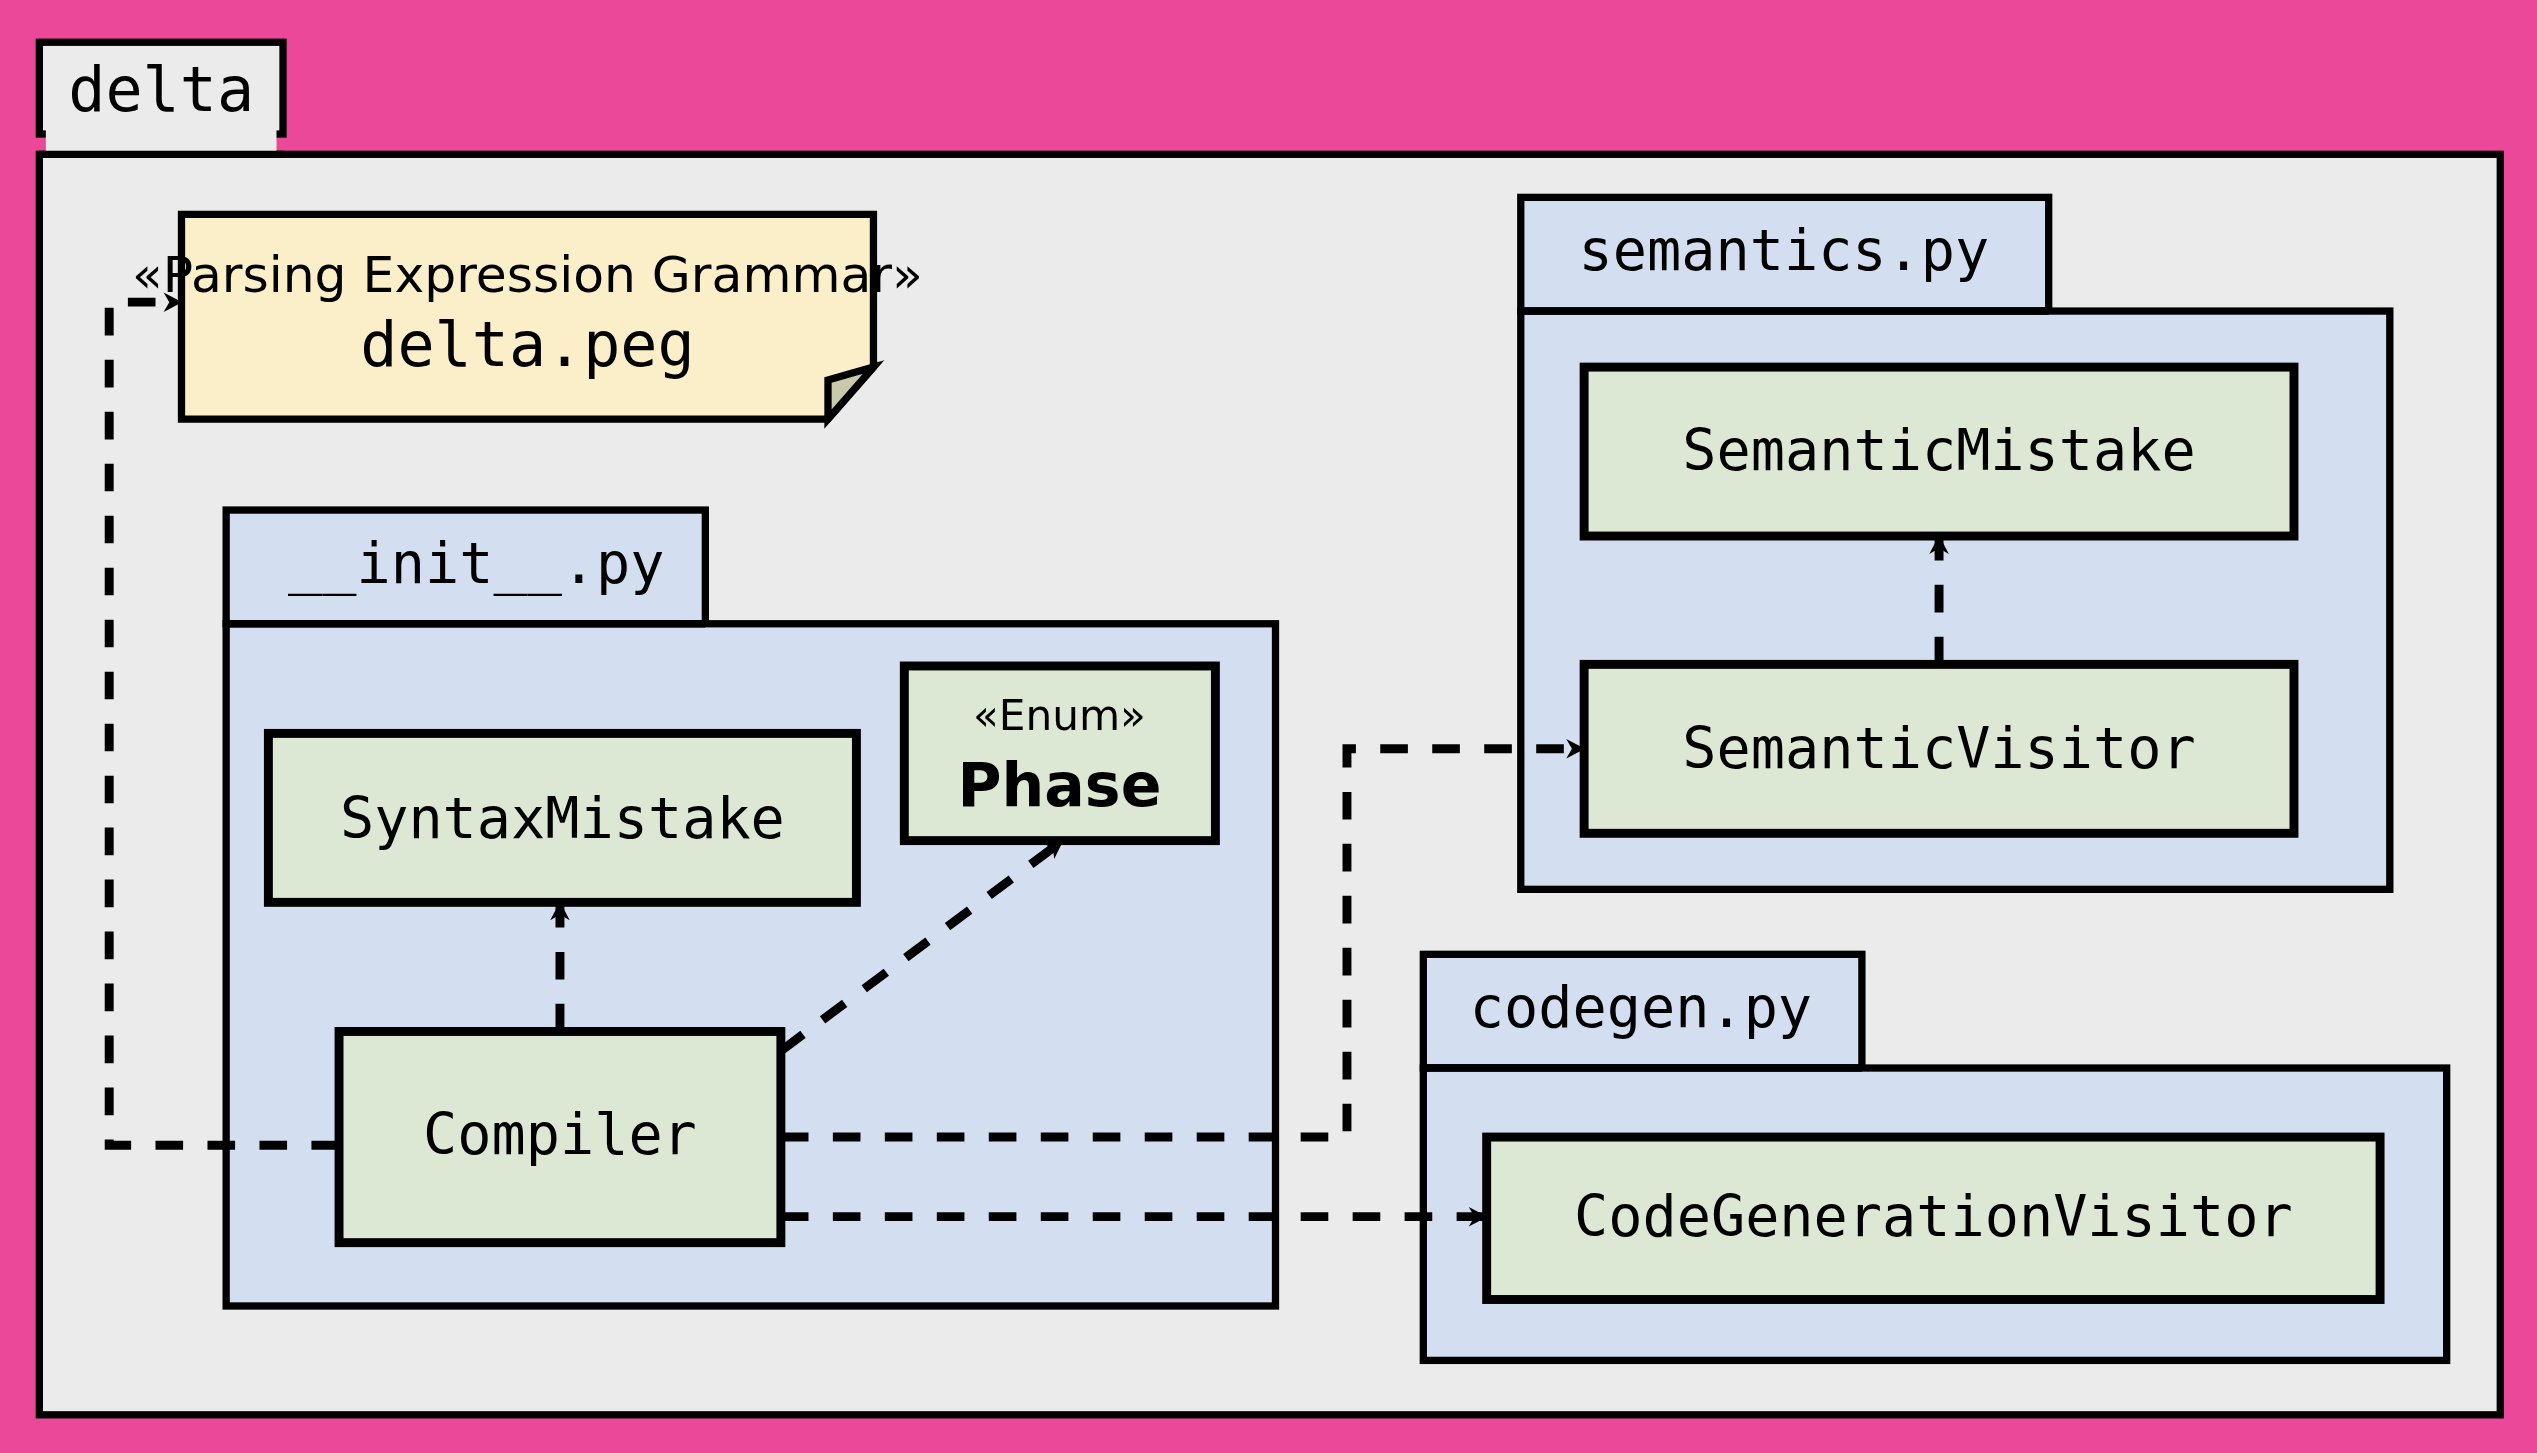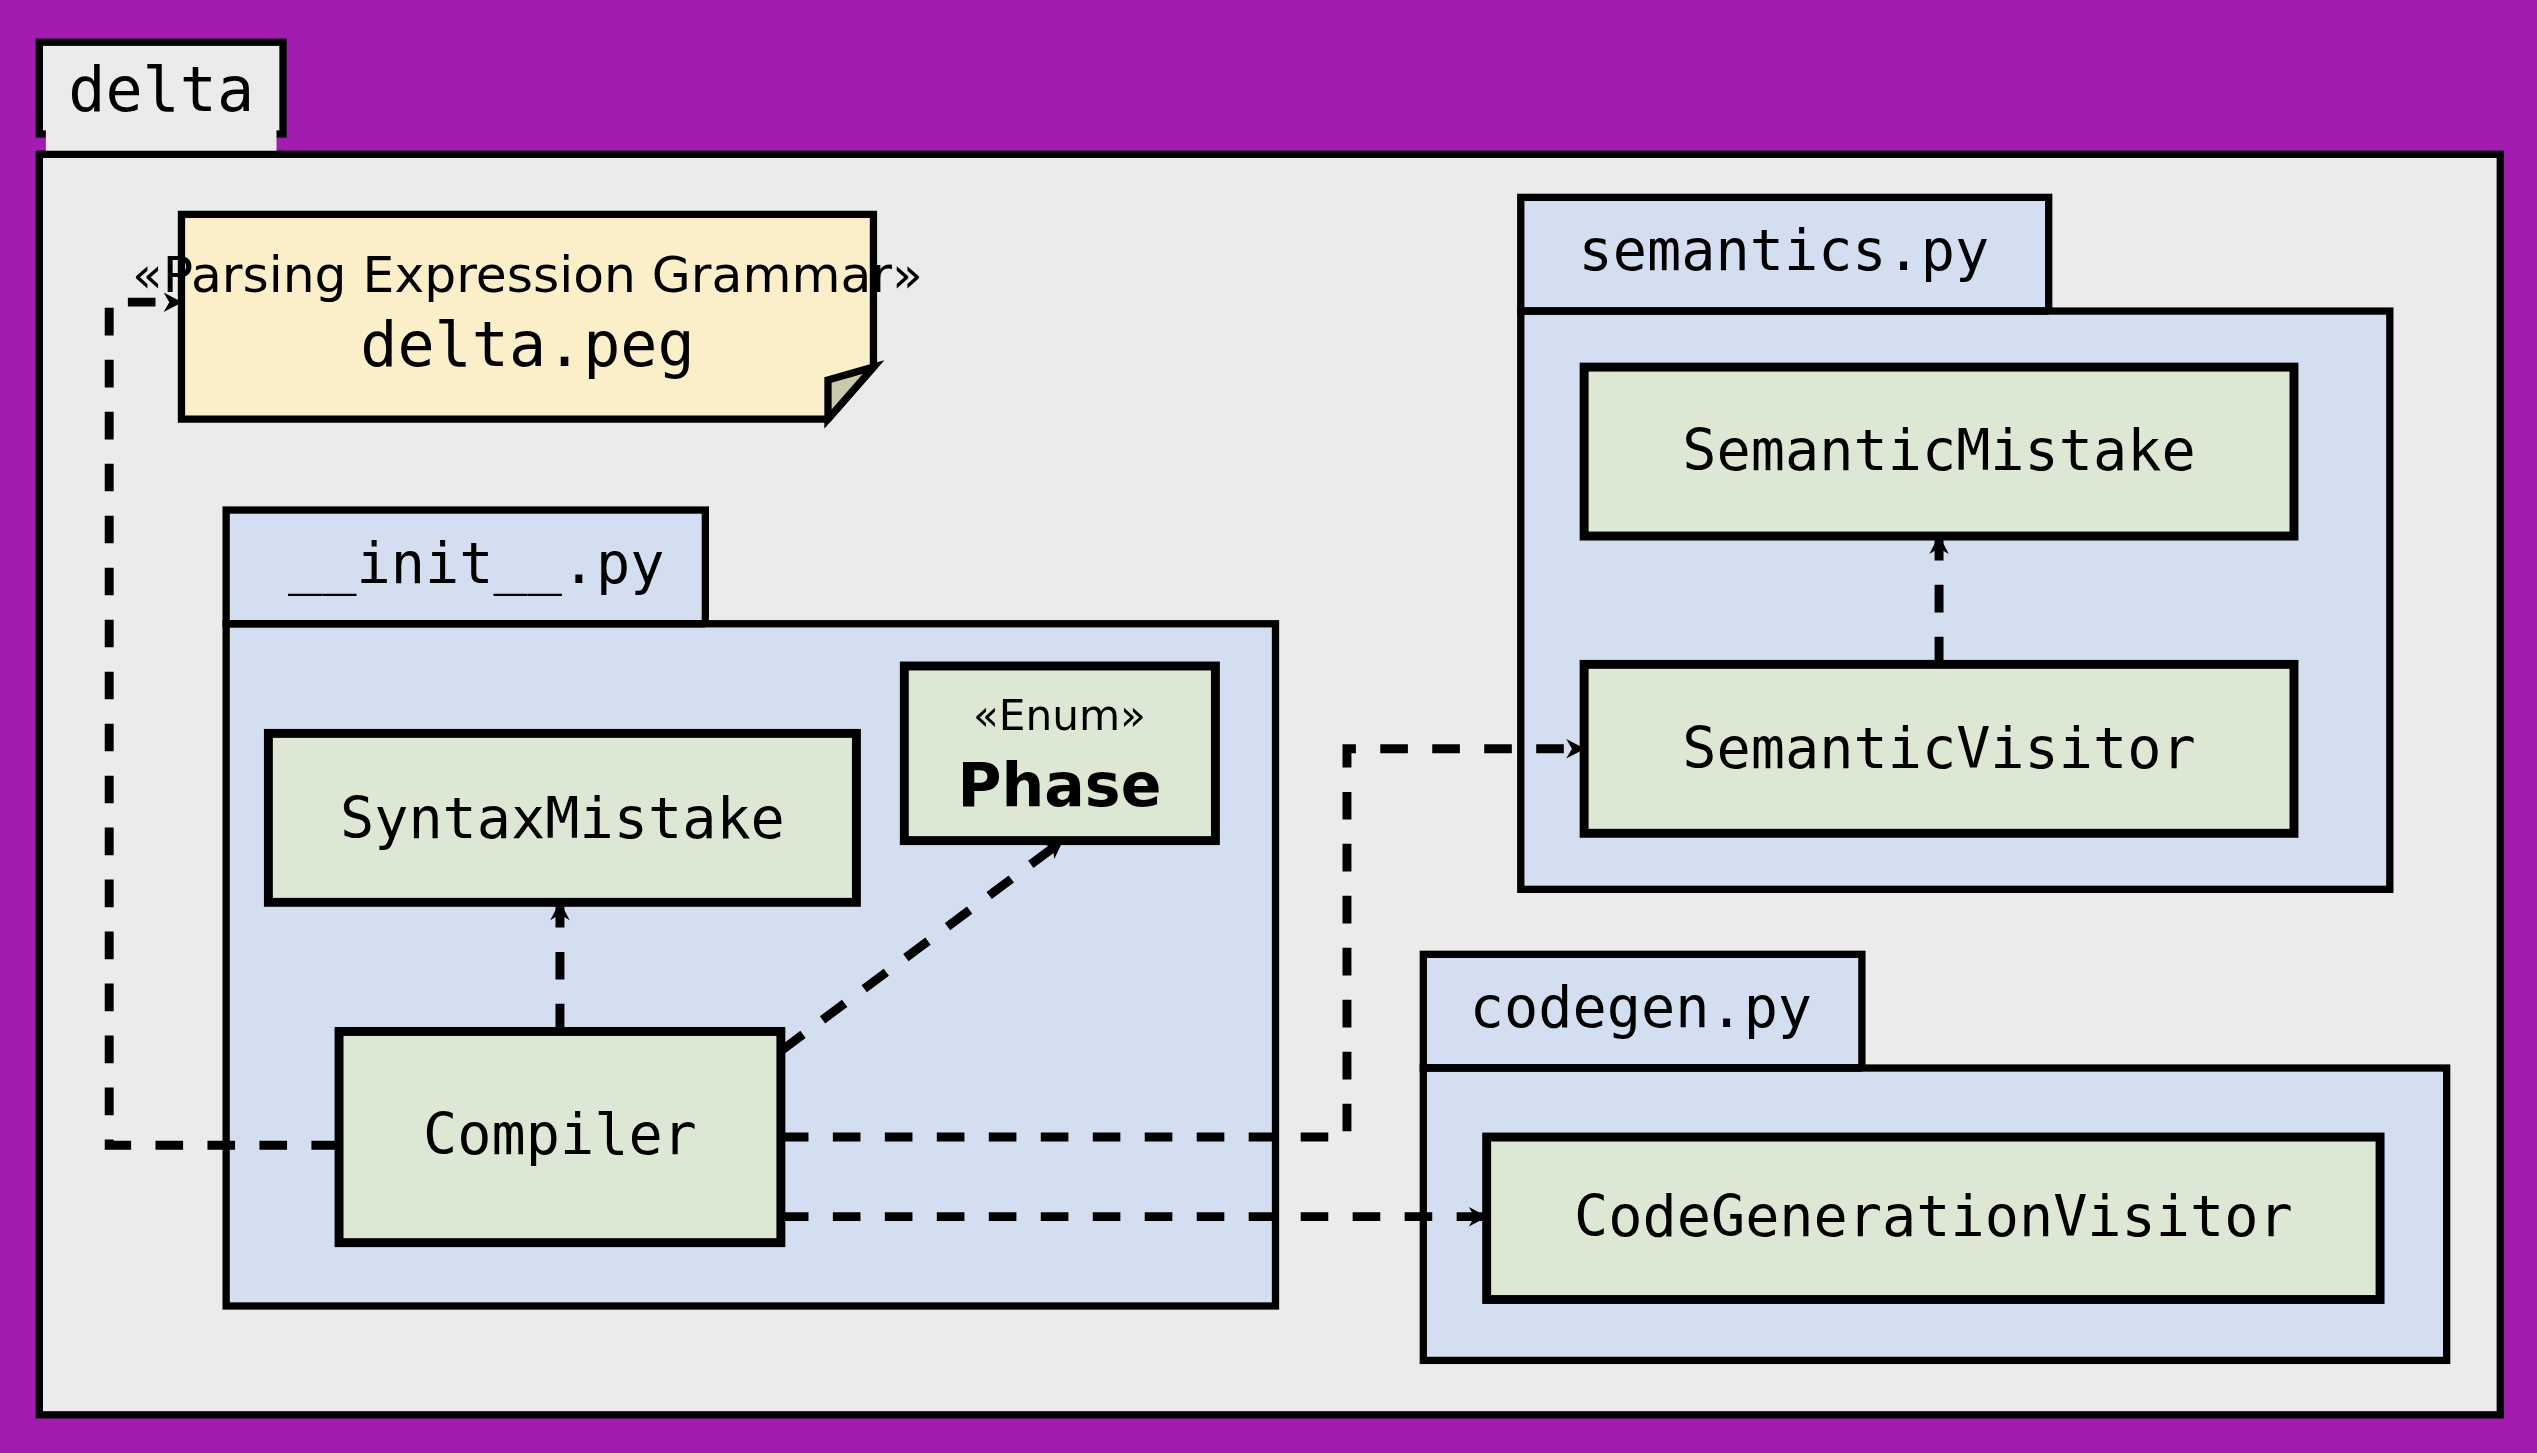--- a/index.html
+++ b/index.html
@@ -4,21 +4,21 @@
 <style>
   html, body {
     margin: 0;
     padding: 0;
     background: #ffffff;
   }
   #canvas {
     position: relative;
     width: 2538px;
     height: 1453px;
-    background: #a21caf;
+    background: #ec4899;
     overflow: hidden;
     font-family: "DejaVu Sans Mono", monospace;
   }
   svg.layer {
     position: absolute;
     top: 0;
     left: 0;
     width: 2538px;
     height: 1453px;
   }

